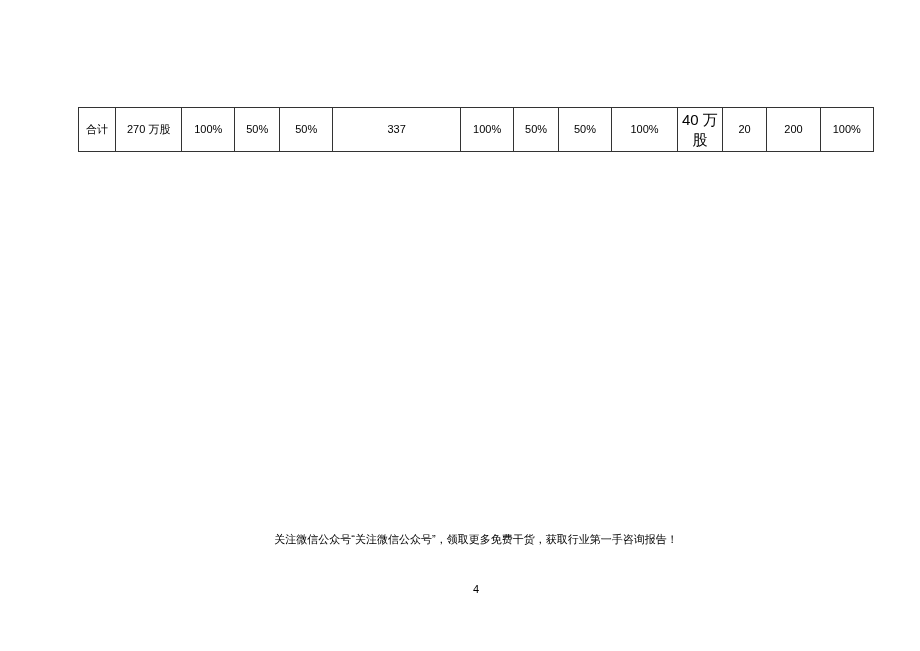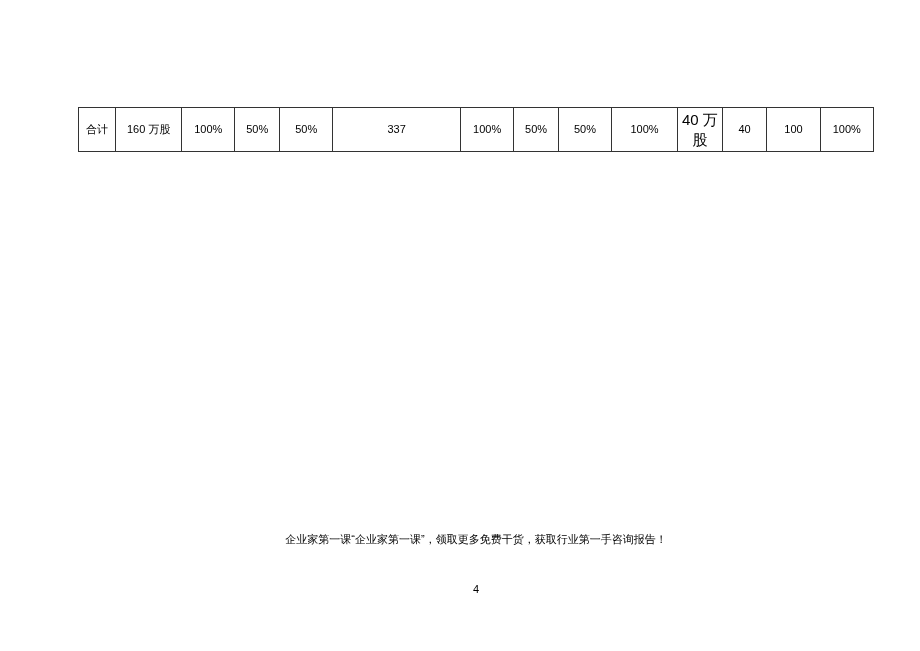--- a/index.html
+++ b/index.html
@@ -63,34 +63,34 @@
     }
   </style>
 </head>
 <body>
 
 <div class="table-container">
   <table>
     <tbody>
         <tr>
       <td class="col-0">合计</td>
-      <td class="col-1">160 万股</td>
+      <td class="col-1">270 万股</td>
       <td class="col-2">100%</td>
       <td class="col-3">50%</td>
       <td class="col-4">50%</td>
       <td class="col-5">337</td>
       <td class="col-6">100%</td>
       <td class="col-7">50%</td>
       <td class="col-8">50%</td>
       <td class="col-9">100%</td>
       <td class="col-10">40 万股</td>
-      <td class="col-11">40</td>
-      <td class="col-12">100</td>
+      <td class="col-11">20</td>
+      <td class="col-12">200</td>
       <td class="col-13">100%</td>
     </tr>
   </tbody>
     </table>
 </div>
 
 <div class="footer">
-  <div class="footer-text">企业家第一课“企业家第一课”，领取更多免费干货，获取行业第一手咨询报告！</div>
+  <div class="footer-text">关注微信公众号“关注微信公众号”，领取更多免费干货，获取行业第一手咨询报告！</div>
   <div class="page-number">4</div>
 </div>
 
 </body></html>

